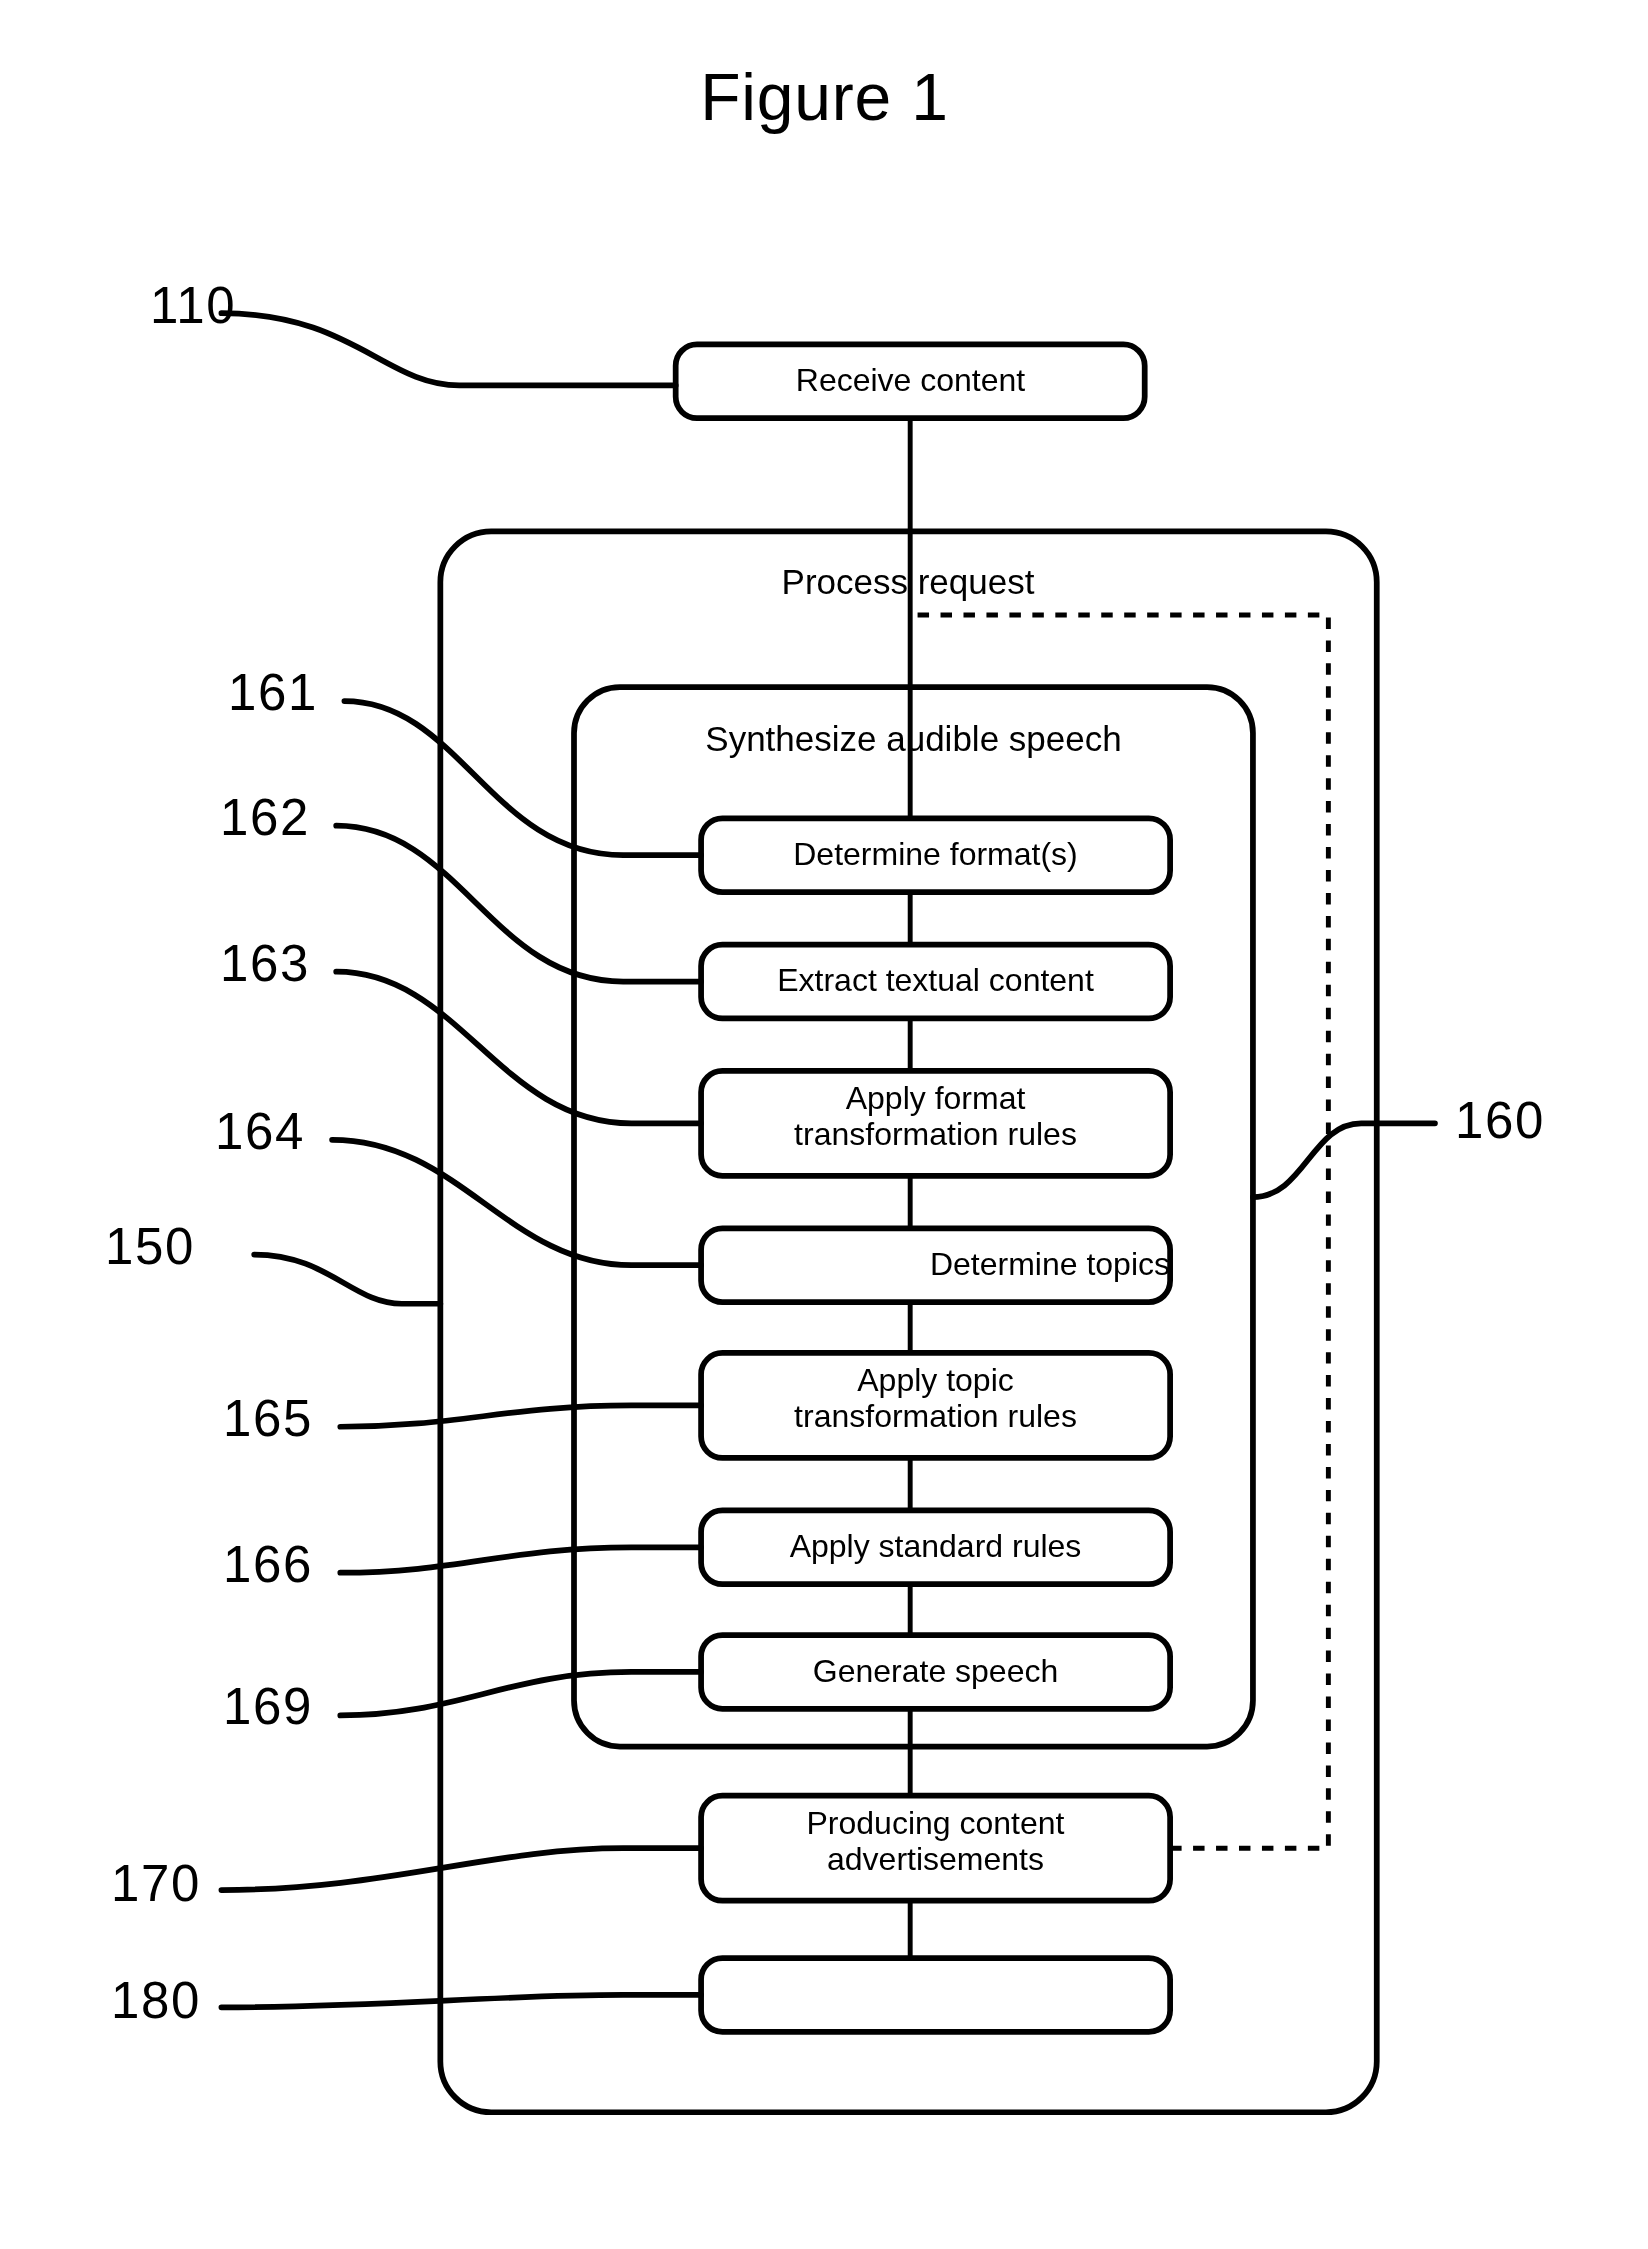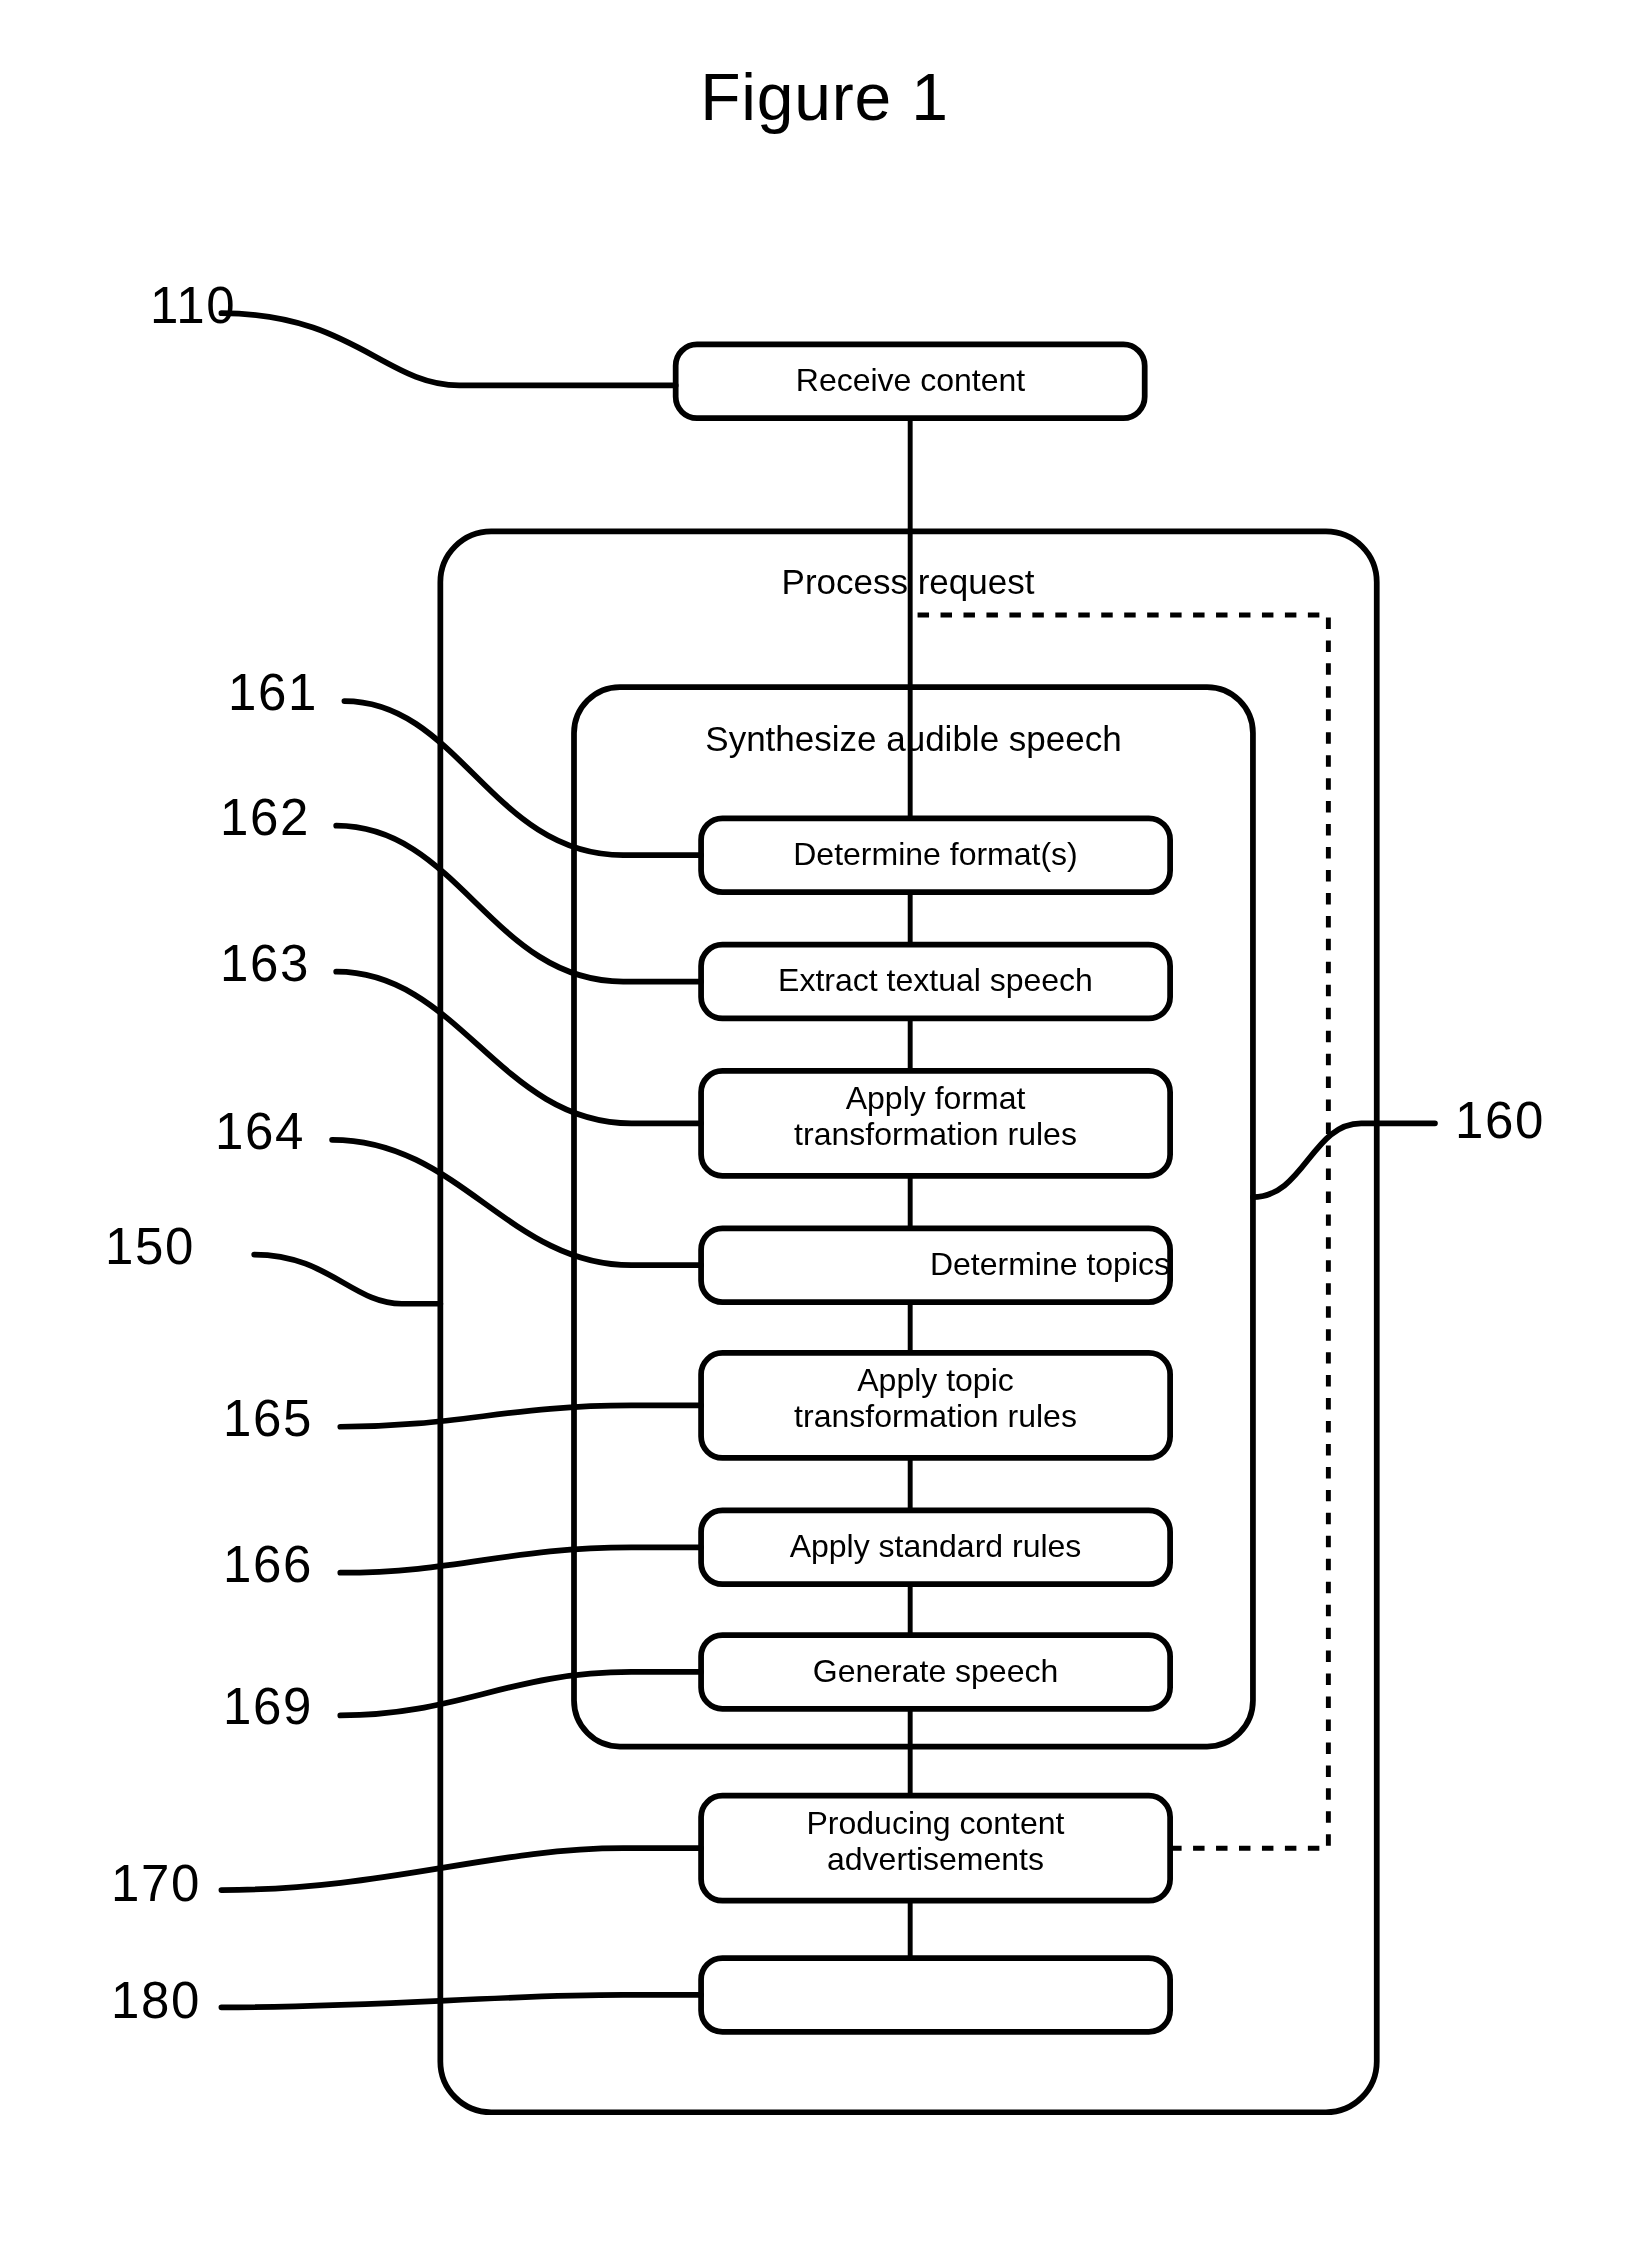--- a/index.html
+++ b/index.html
@@ -137,21 +137,21 @@
 
   <div class="box-text" style="left:676px; top:363px; width:469px;">
     <div>Receive content</div>
   </div>
 
   <div class="box-text" style="left:701px; top:837px; width:469px;">
     <div>Determine format(s)</div>
   </div>
 
   <div class="box-text" style="left:701px; top:963px; width:469px;">
-    <div>Extract textual speech</div>
+    <div>Extract textual content</div>
   </div>
 
   <div class="box-text" style="left:701px; top:1081px; width:469px;">
     <div>Apply format</div>
     <div>transformation rules</div>
   </div>
 
   <div class="box-text" style="left:701px; top:1247px; width:469px;text-align:right;">
     <div>Determine topics</div>
   </div>

